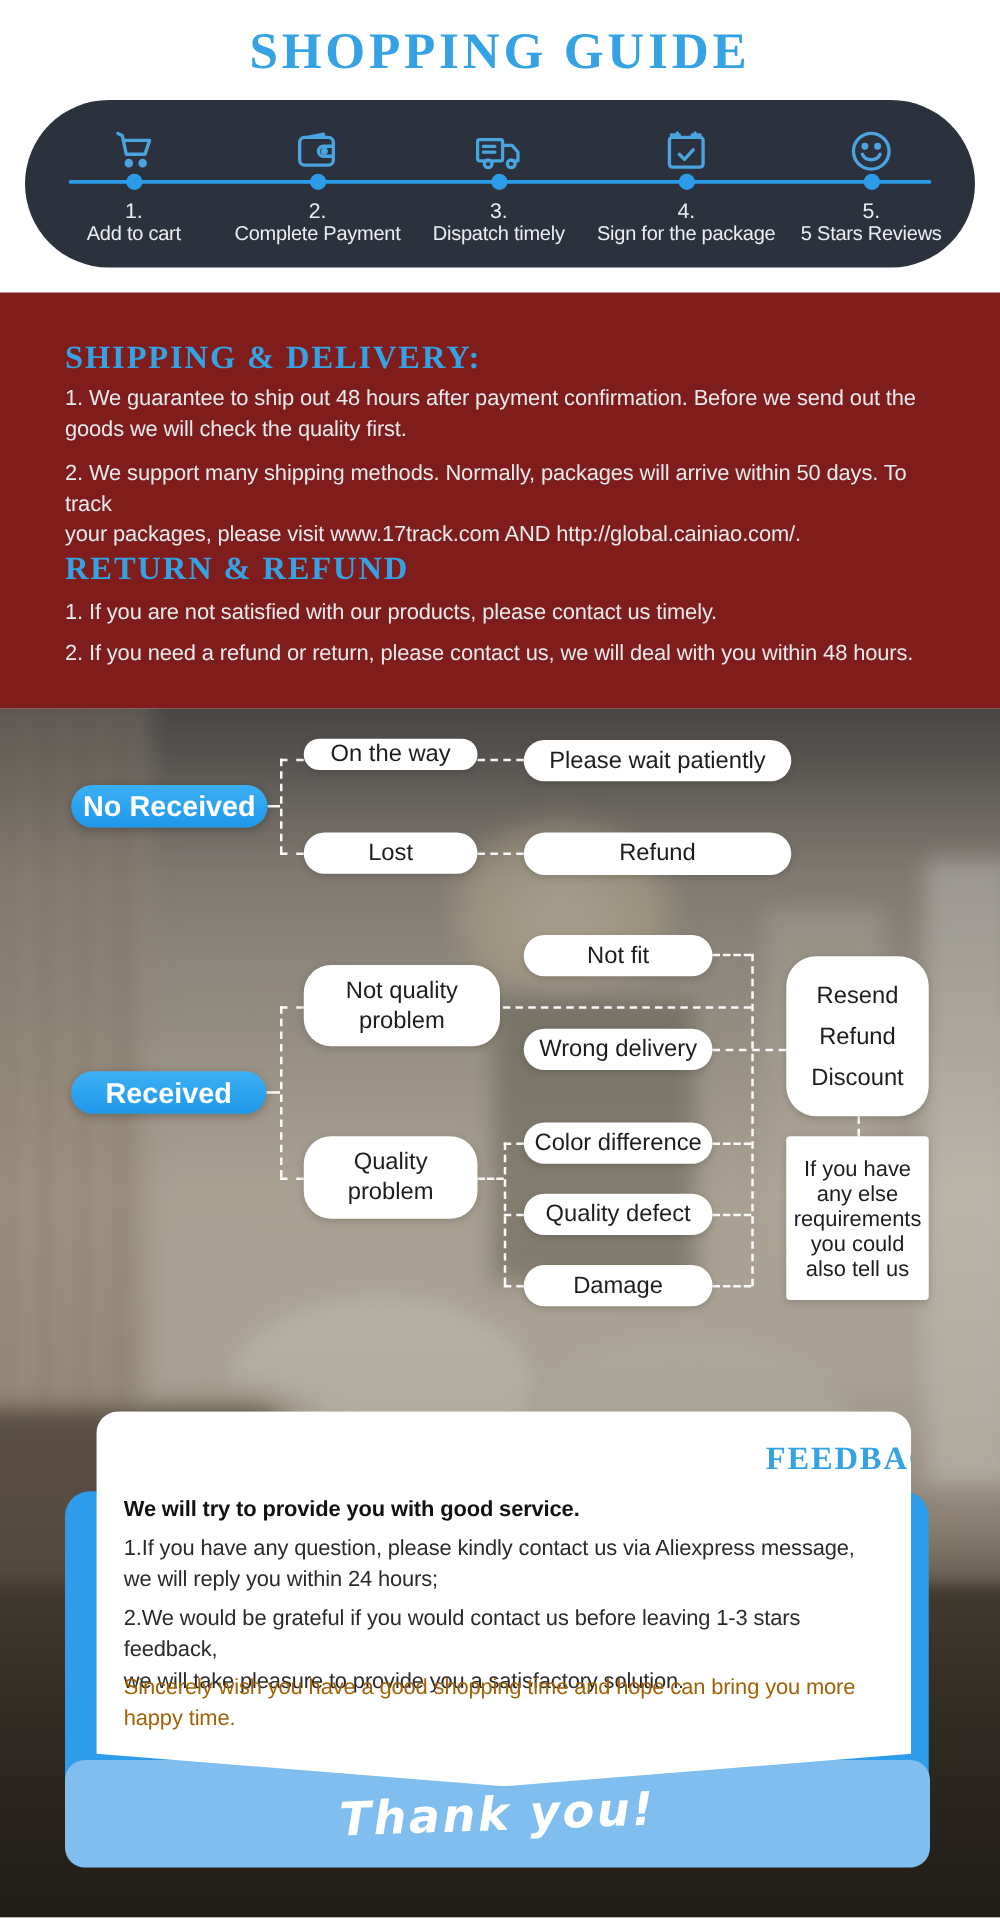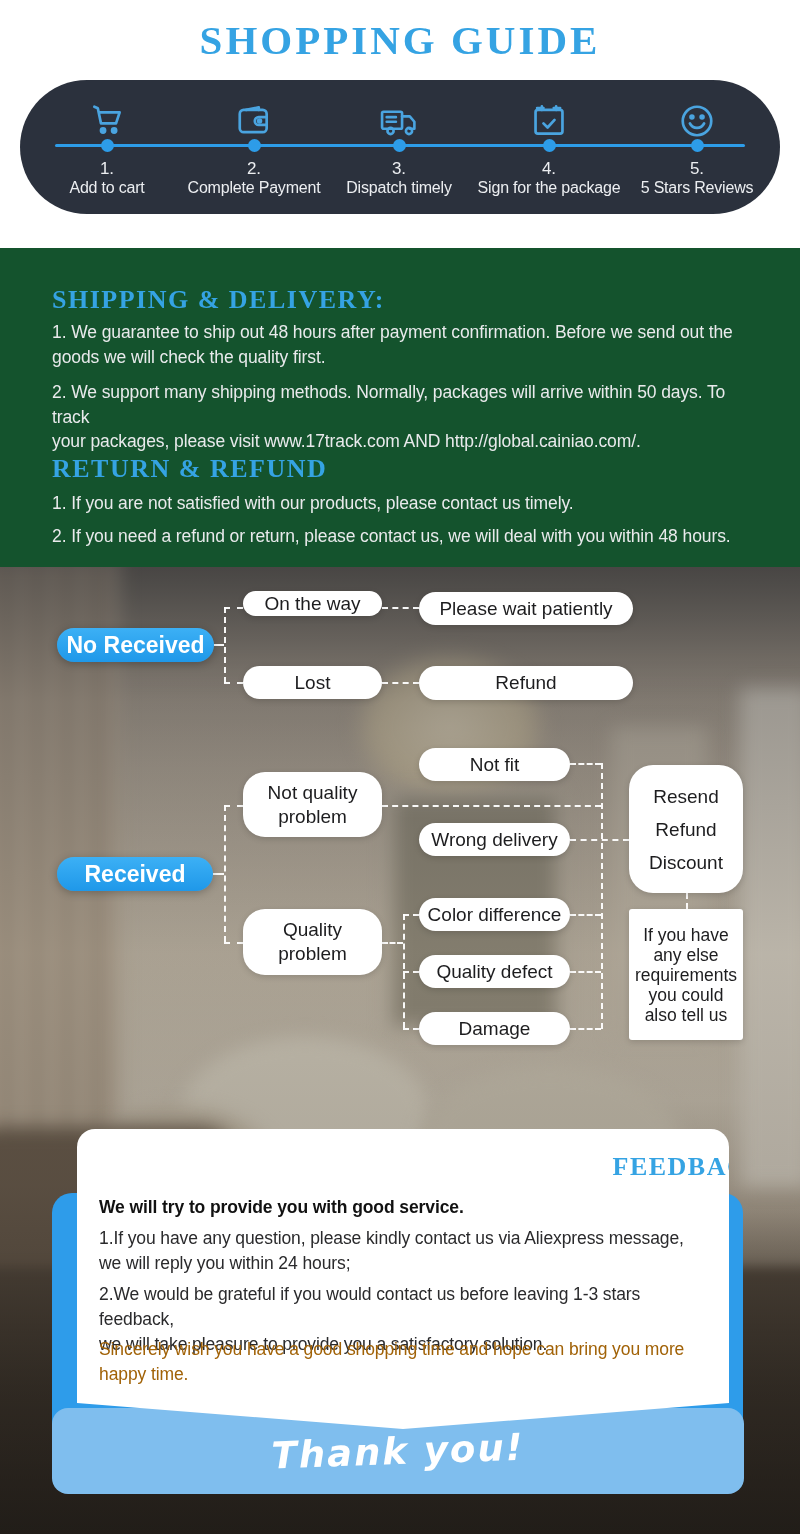--- a/index.html
+++ b/index.html
@@ -15,21 +15,21 @@
   
   #steps-banner{left:20px;top:80px;width:760px;height:134px;background:#2b313d;border-radius:67px;}
   #steps-line{left:55px;top:144px;width:690px;height:3px;background:#2d9ce8;border-radius:2px;}
   .step-dot{top:139px;width:13px;height:13px;border-radius:50%;background:#2d9ce8;}
   .step-col{top:80px;width:180px;height:134px;text-align:center;color:#eceef1;}
   .step-icon{position:absolute;left:50%;top:22px;transform:translateX(-50%);}
   .step-num{position:absolute;left:0;top:79px;width:100%;font-size:17px;}
   .step-label{position:absolute;left:0;top:99px;width:100%;font-size:16px;letter-spacing:-0.2px;white-space:nowrap;}
 
   
-  #info-section{left:0;top:248px;width:800px;height:402px;background:#14532d;}
+  #info-section{left:0;top:234px;width:800px;height:402px;background:#7f1d1d;}
   .stencil{font-family:"Liberation Serif",serif;font-weight:900;color:#35a3e3;letter-spacing:1.5px;}
   .info-h{left:52px;font-size:26px;}
   .info-p{left:52px;width:700px;color:#e9eaec;font-size:17.5px;line-height:24.5px;white-space:pre-line;letter-spacing:-0.1px;}
 
   
   #photo{left:0;top:567px;width:800px;height:967px;overflow:hidden;background:#b7ab9a;}
   .ph{position:absolute;filter:blur(9px);}
   #ph-base{left:-20px;top:-20px;width:840px;height:1007px;filter:none;
     background:linear-gradient(180deg,#6f6a62 0%,#a3988a 6%,#b9ae9e 22%,#c6bcab 42%,#cdc4b4 55%,#b3a796 66%,#6a5e50 76%,#463d33 84%,#3a332b 92%,#332c25 100%);}
   #ph-curtain{left:-30px;top:-10px;width:150px;height:720px;
@@ -213,21 +213,21 @@
     <div class="dash-h" style="left:403px;top:461px;width:16px;"></div>
     <div class="dash-v" style="left:686px;top:326px;height:16px;"></div>
 
     <div class="pill" style="left:243px;top:24px;width:139px;height:25px;">On the way</div>
     <div class="pill" style="left:419px;top:25px;width:214px;height:33px;">Please wait patiently</div>
     <div class="bluepill" style="left:57px;top:61px;width:157px;height:34px;">No Received</div>
     <div class="pill" style="left:243px;top:99px;width:139px;height:33px;">Lost</div>
     <div class="pill" style="left:419px;top:99px;width:214px;height:34px;">Refund</div>
 
     <div class="pill" style="left:419px;top:181px;width:151px;height:33px;">Not fit</div>
-    <div class="box" style="left:243px;top:205px;width:139px;height:65px;">Not quality
+    <div class="box" style="left:243px;top:205px;width:157px;height:65px;">Not quality
 problem</div>
     <div class="pill" style="left:419px;top:256px;width:151px;height:33px;">Wrong delivery</div>
 
     <div class="box" style="left:629px;top:198px;width:114px;height:128px;border-radius:24px;line-height:33px;text-align:right;">
       <span>Resend</span>
       <span>Refund</span>
       <span>Discount</span>
     </div>
 
     <div class="bluepill" style="left:57px;top:290px;width:156px;height:34px;">Received</div>

